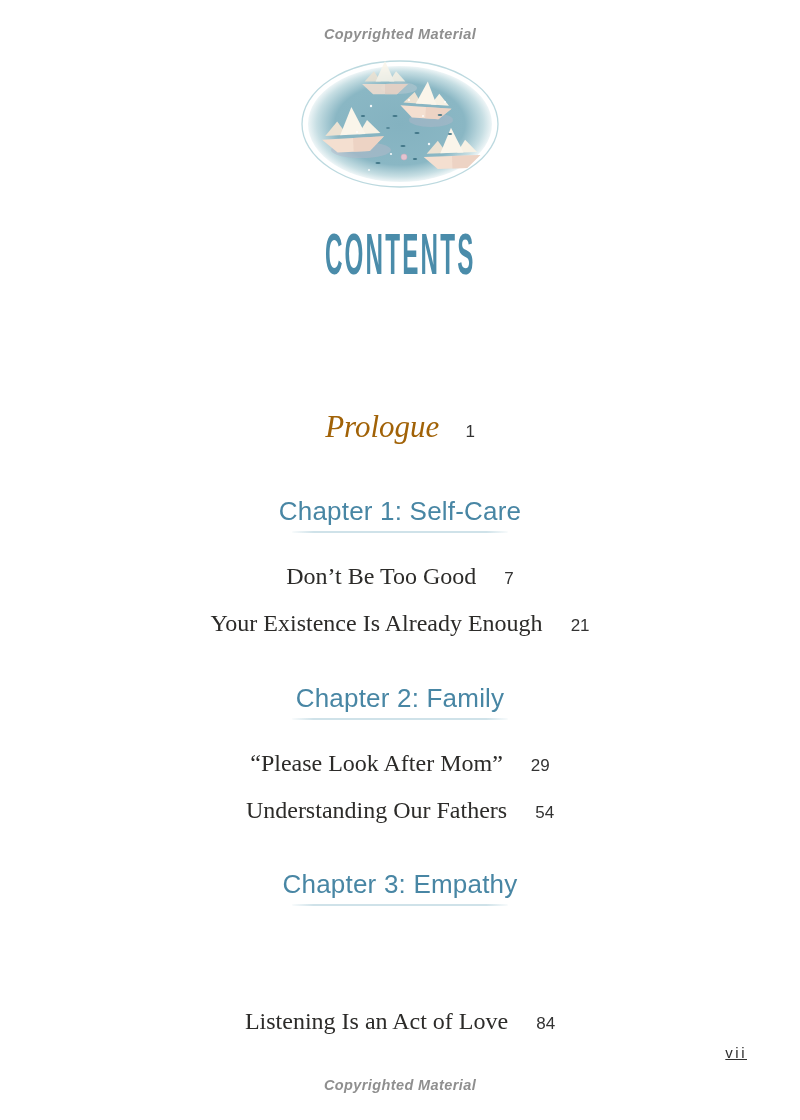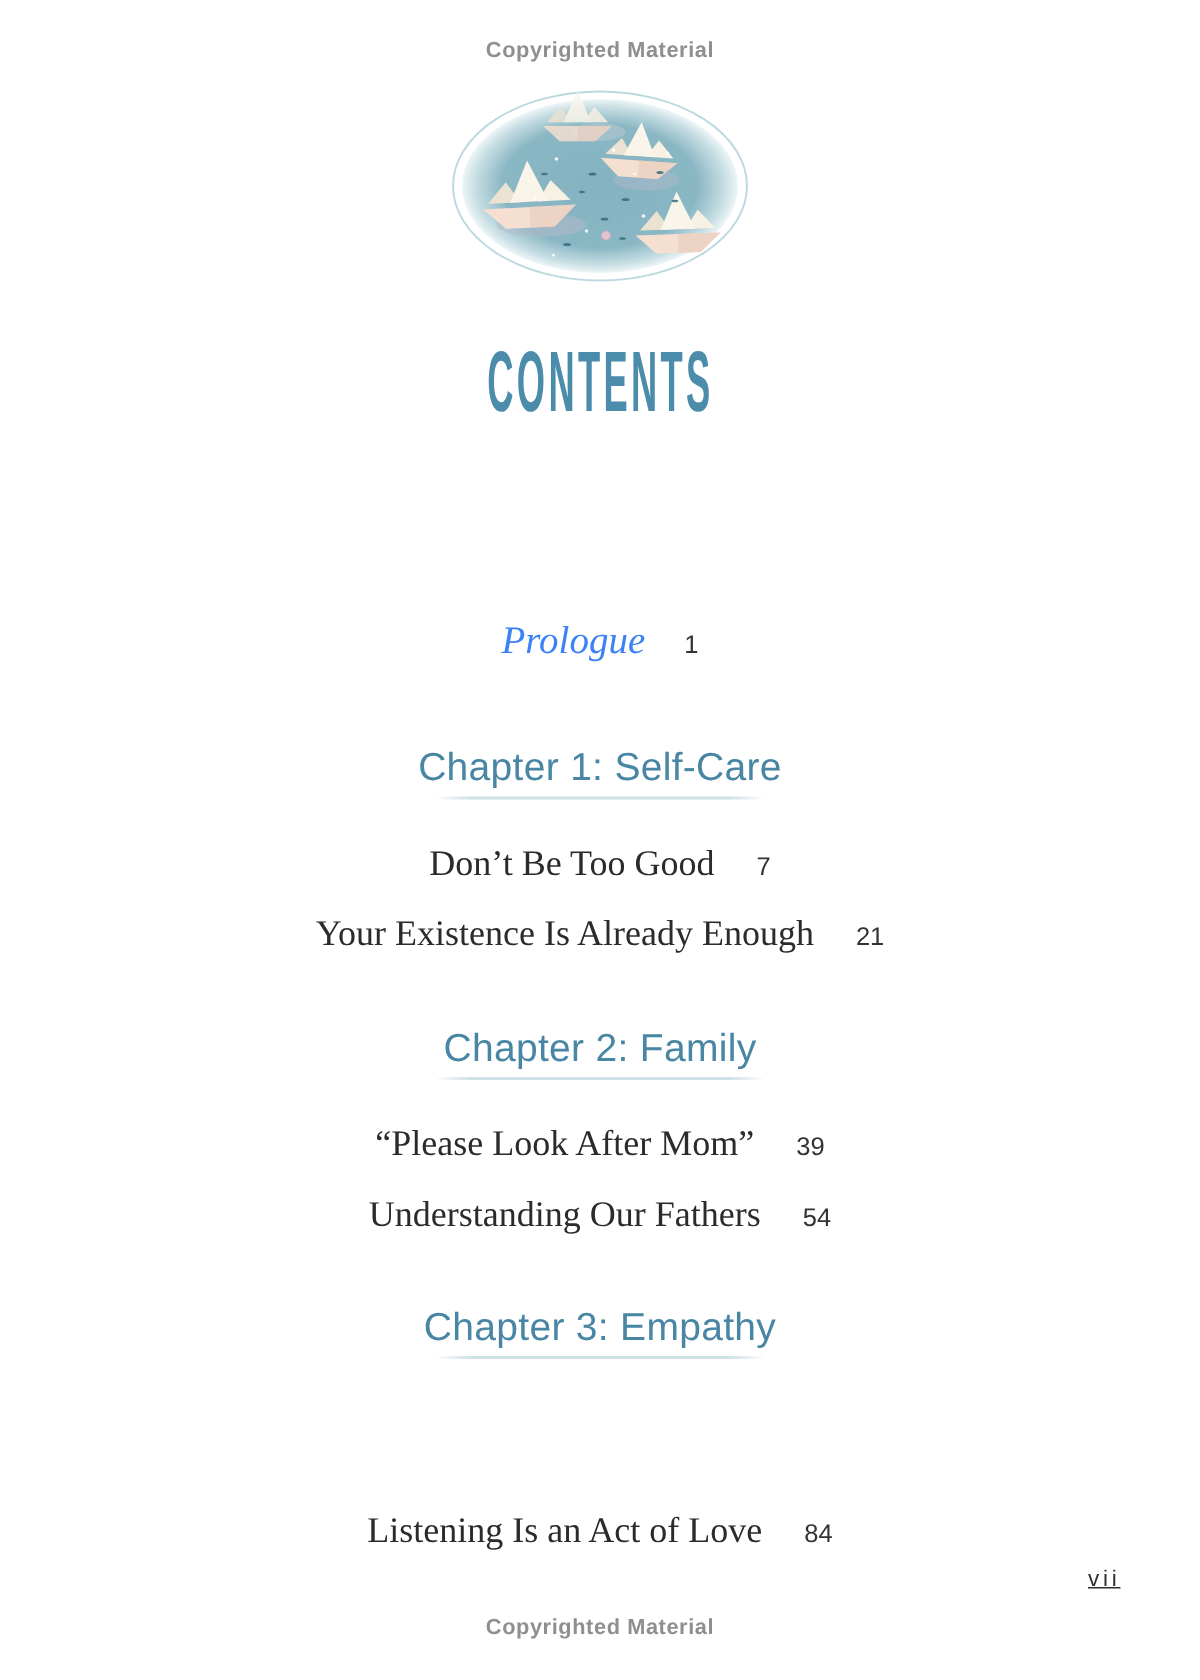--- a/index.html
+++ b/index.html
@@ -4,37 +4,37 @@
 <style>
   html,body{margin:0;padding:0;background:#ffffff;}
   .page{
     position:relative;width:800px;height:1120px;margin:0 auto;
     background:#ffffff;overflow:hidden;
     font-family:"Liberation Serif",serif;
   }
   .line{position:absolute;left:0;width:100%;text-align:center;white-space:nowrap;}
   .copyright{
     font-family:"Liberation Sans",sans-serif;font-weight:700;
-    font-size:14.5px;color:#8f8f8f;letter-spacing:.4px;
+    font-size:14.5px;color:#8f8f8f;letter-spacing:.4px;font-style:italic;
   }
   .copyright.top{top:26px;}
   .copyright.bottom{top:1077px;}
   .illustration{
     position:absolute;top:58px;left:50%;transform:translateX(-50%);
     width:202px;height:134px;
   }
   .contents-title{top:224px;line-height:60px;}
   .contents-title span{
     display:inline-block;
     font-family:"Liberation Sans",sans-serif;font-weight:700;
     font-size:55px;letter-spacing:5px;color:#4a8caa;
     transform:scaleX(.44) scaleY(1.04);transform-origin:center;
   }
   .prologue-line{top:411px;line-height:32px;}
-  .prologue-label{font-style:italic;font-size:26px;color:#3b82f6;}
+  .prologue-label{font-style:italic;font-size:31px;color:#a16207;}
   .chapter-heading{
     line-height:32px;
     font-family:"Liberation Sans",sans-serif;font-weight:500;
     font-size:26px;color:#4886a4;letter-spacing:.2px;
   }
   .ch1{top:495px;} .ch2{top:682px;} .ch3{top:868px;}
   .rule{
     position:absolute;left:50%;transform:translateX(-50%);
     width:216px;height:2px;border-radius:1px;
     background:linear-gradient(90deg,rgba(213,230,236,.15),#cfe2e9 10%,#cfe2e9 90%,rgba(213,230,236,.15));
@@ -130,21 +130,21 @@
   <div class="line entry e2">
     <span>Your Existence Is Already Enough</span>
     <span class="pagenum">21</span>
   </div>
 
   <h2 class="line chapter-heading ch2" style="margin:0">Chapter 2: Family</h2>
   <div class="rule r2"></div>
 
   <div class="line entry e3">
     <span>“Please Look After Mom”</span>
-    <span class="pagenum">39</span>
+    <span class="pagenum">29</span>
   </div>
   <div class="line entry e4">
     <span>Understanding Our Fathers</span>
     <span class="pagenum">54</span>
   </div>
 
   <h2 class="line chapter-heading ch3" style="margin:0">Chapter 3: Empathy</h2>
   <div class="rule r3"></div>
 
   <div class="line entry e6">

